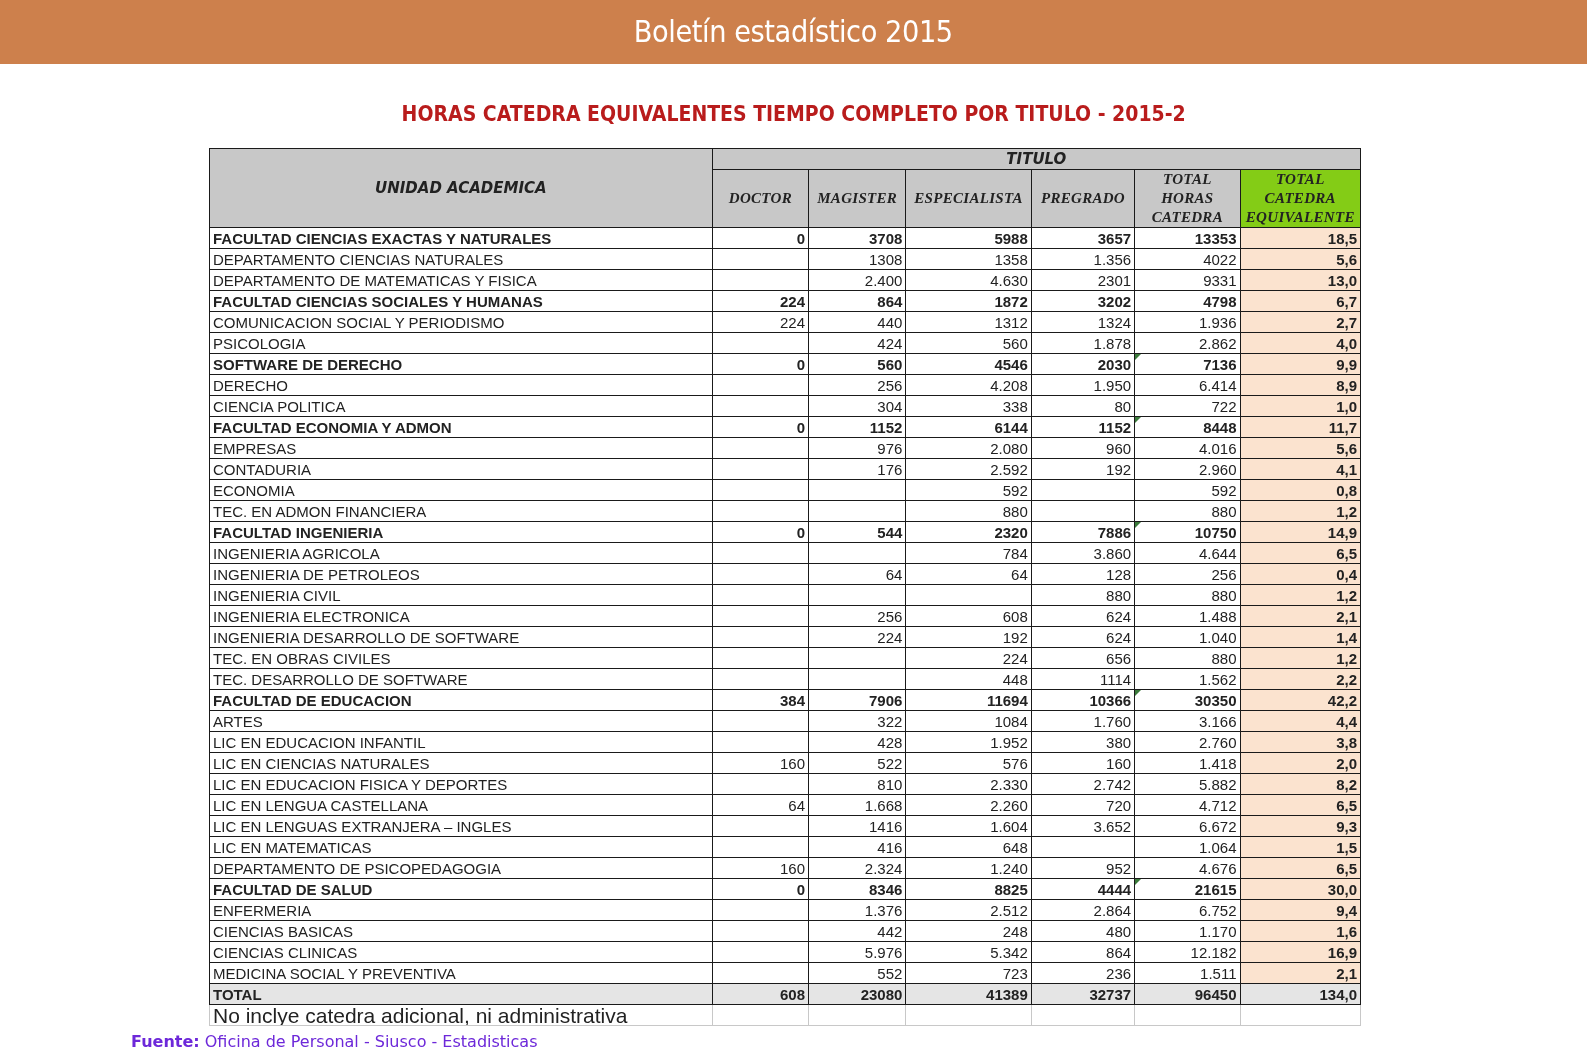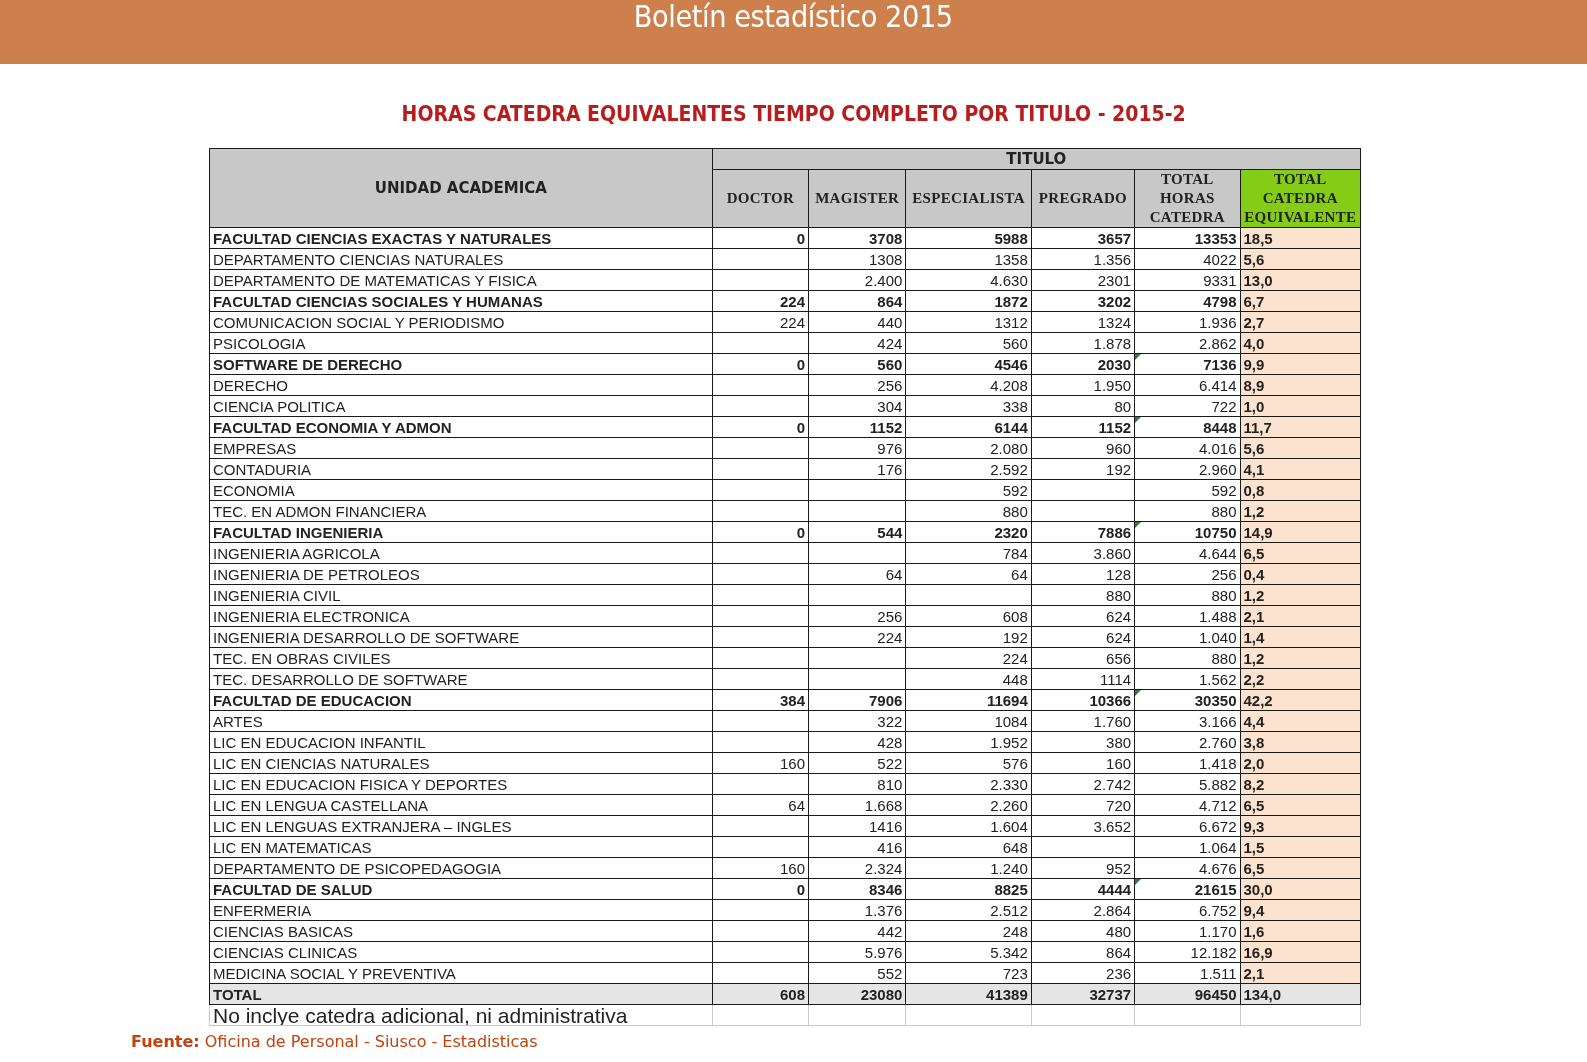--- a/index.html
+++ b/index.html
@@ -1,36 +1,36 @@
 <!DOCTYPE html>
 <html><head>
 <meta charset="utf-8">
 <style>
   html, body { margin: 0; padding: 0; background: #ffffff; }
   body { width: 1587px; height: 1062px; position: relative; overflow: hidden; font-family: "Liberation Sans", sans-serif; }
-  .banner { position: absolute; left: 0; top: 0; width: 1587px; height: 64px; background: #cd804c; display: flex; align-items: flex-start; justify-content: center; }
+  .banner { position: absolute; left: 0; top: 0; width: 1587px; height: 64px; background: #cd804c; display: flex; align-items: center; justify-content: center; }
   .banner-title { color: #ffffff; font-family: "DejaVu Sans", sans-serif; font-size: 31px; letter-spacing: -0.5px; transform: scaleX(0.88); margin-top: -2px; }
   .page-title { position: absolute; left: 0; top: 102px; width: 1587px; text-align: center; color: #b91c1c; font-family: "DejaVu Sans", sans-serif; font-weight: bold; font-size: 21px; }
   .page-title span { display: inline-block; transform: scaleX(0.9); }
   table.data { position: absolute; left: 209px; top: 148px; width: 1152px; border-collapse: collapse; table-layout: fixed; }
   table.data td, table.data th { border: 1.5px solid #1a1a1a; padding: 0 3px; height: 20px; font-size: 15px; line-height: 19px; color: #222; white-space: nowrap; overflow: hidden; }
-  table.data th { background: #c8c8c8; font-weight: bold; }
+  table.data th { background: #c8c8c8; font-weight: bold; font-style: italic; }
   .th-unidad { font-family: "DejaVu Sans", sans-serif; font-size: 13px; text-align: center; }
   .th-titulo { font-family: "DejaVu Sans", sans-serif; font-size: 13px; text-align: center; height: 20px; }
   .th-sub { font-family: "Liberation Serif", serif; font-size: 13px; text-align: center; line-height: 15px; letter-spacing: 0.3px; }
   .th-sub.peach { background: #84cc16; }
   td.name { text-align: left; font-size: 15.5px; }
   td.num { text-align: right; }
-  td.eq { text-align: left; background: #fbe3cf; font-weight: bold; }
+  td.eq { text-align: right; background: #fbe3cf; font-weight: bold; }
   tr.fac td { font-weight: bold; }
   tr.fac td.name { font-weight: bold; }
   tr.total td { background: #e5e5e5; font-weight: bold; }
   tr.note td { border: 1px solid #c8c8c8; border-top: 1.5px solid #1a1a1a; }
   tr.note td.name { font-size: 21px; }
-  .source { position: absolute; left: 131px; top: 1032px; font-family: "DejaVu Sans", sans-serif; font-size: 16px; color: #c2410c; }
+  .source { position: absolute; left: 131px; top: 1032px; font-family: "DejaVu Sans", sans-serif; font-size: 16px; color: #6d28d9; }
   .source b { font-weight: bold; }
   .mark { position: relative; }
   .mark::before { content: ""; position: absolute; left: 0; top: 0; width: 0; height: 0; border-top: 6px solid #3a7a3a; border-right: 6px solid transparent; }
 </style>
 </head>
 <body>
 
 <div class="banner">
   <span class="banner-title">Boletín estadístico 2015</span>
 </div>

